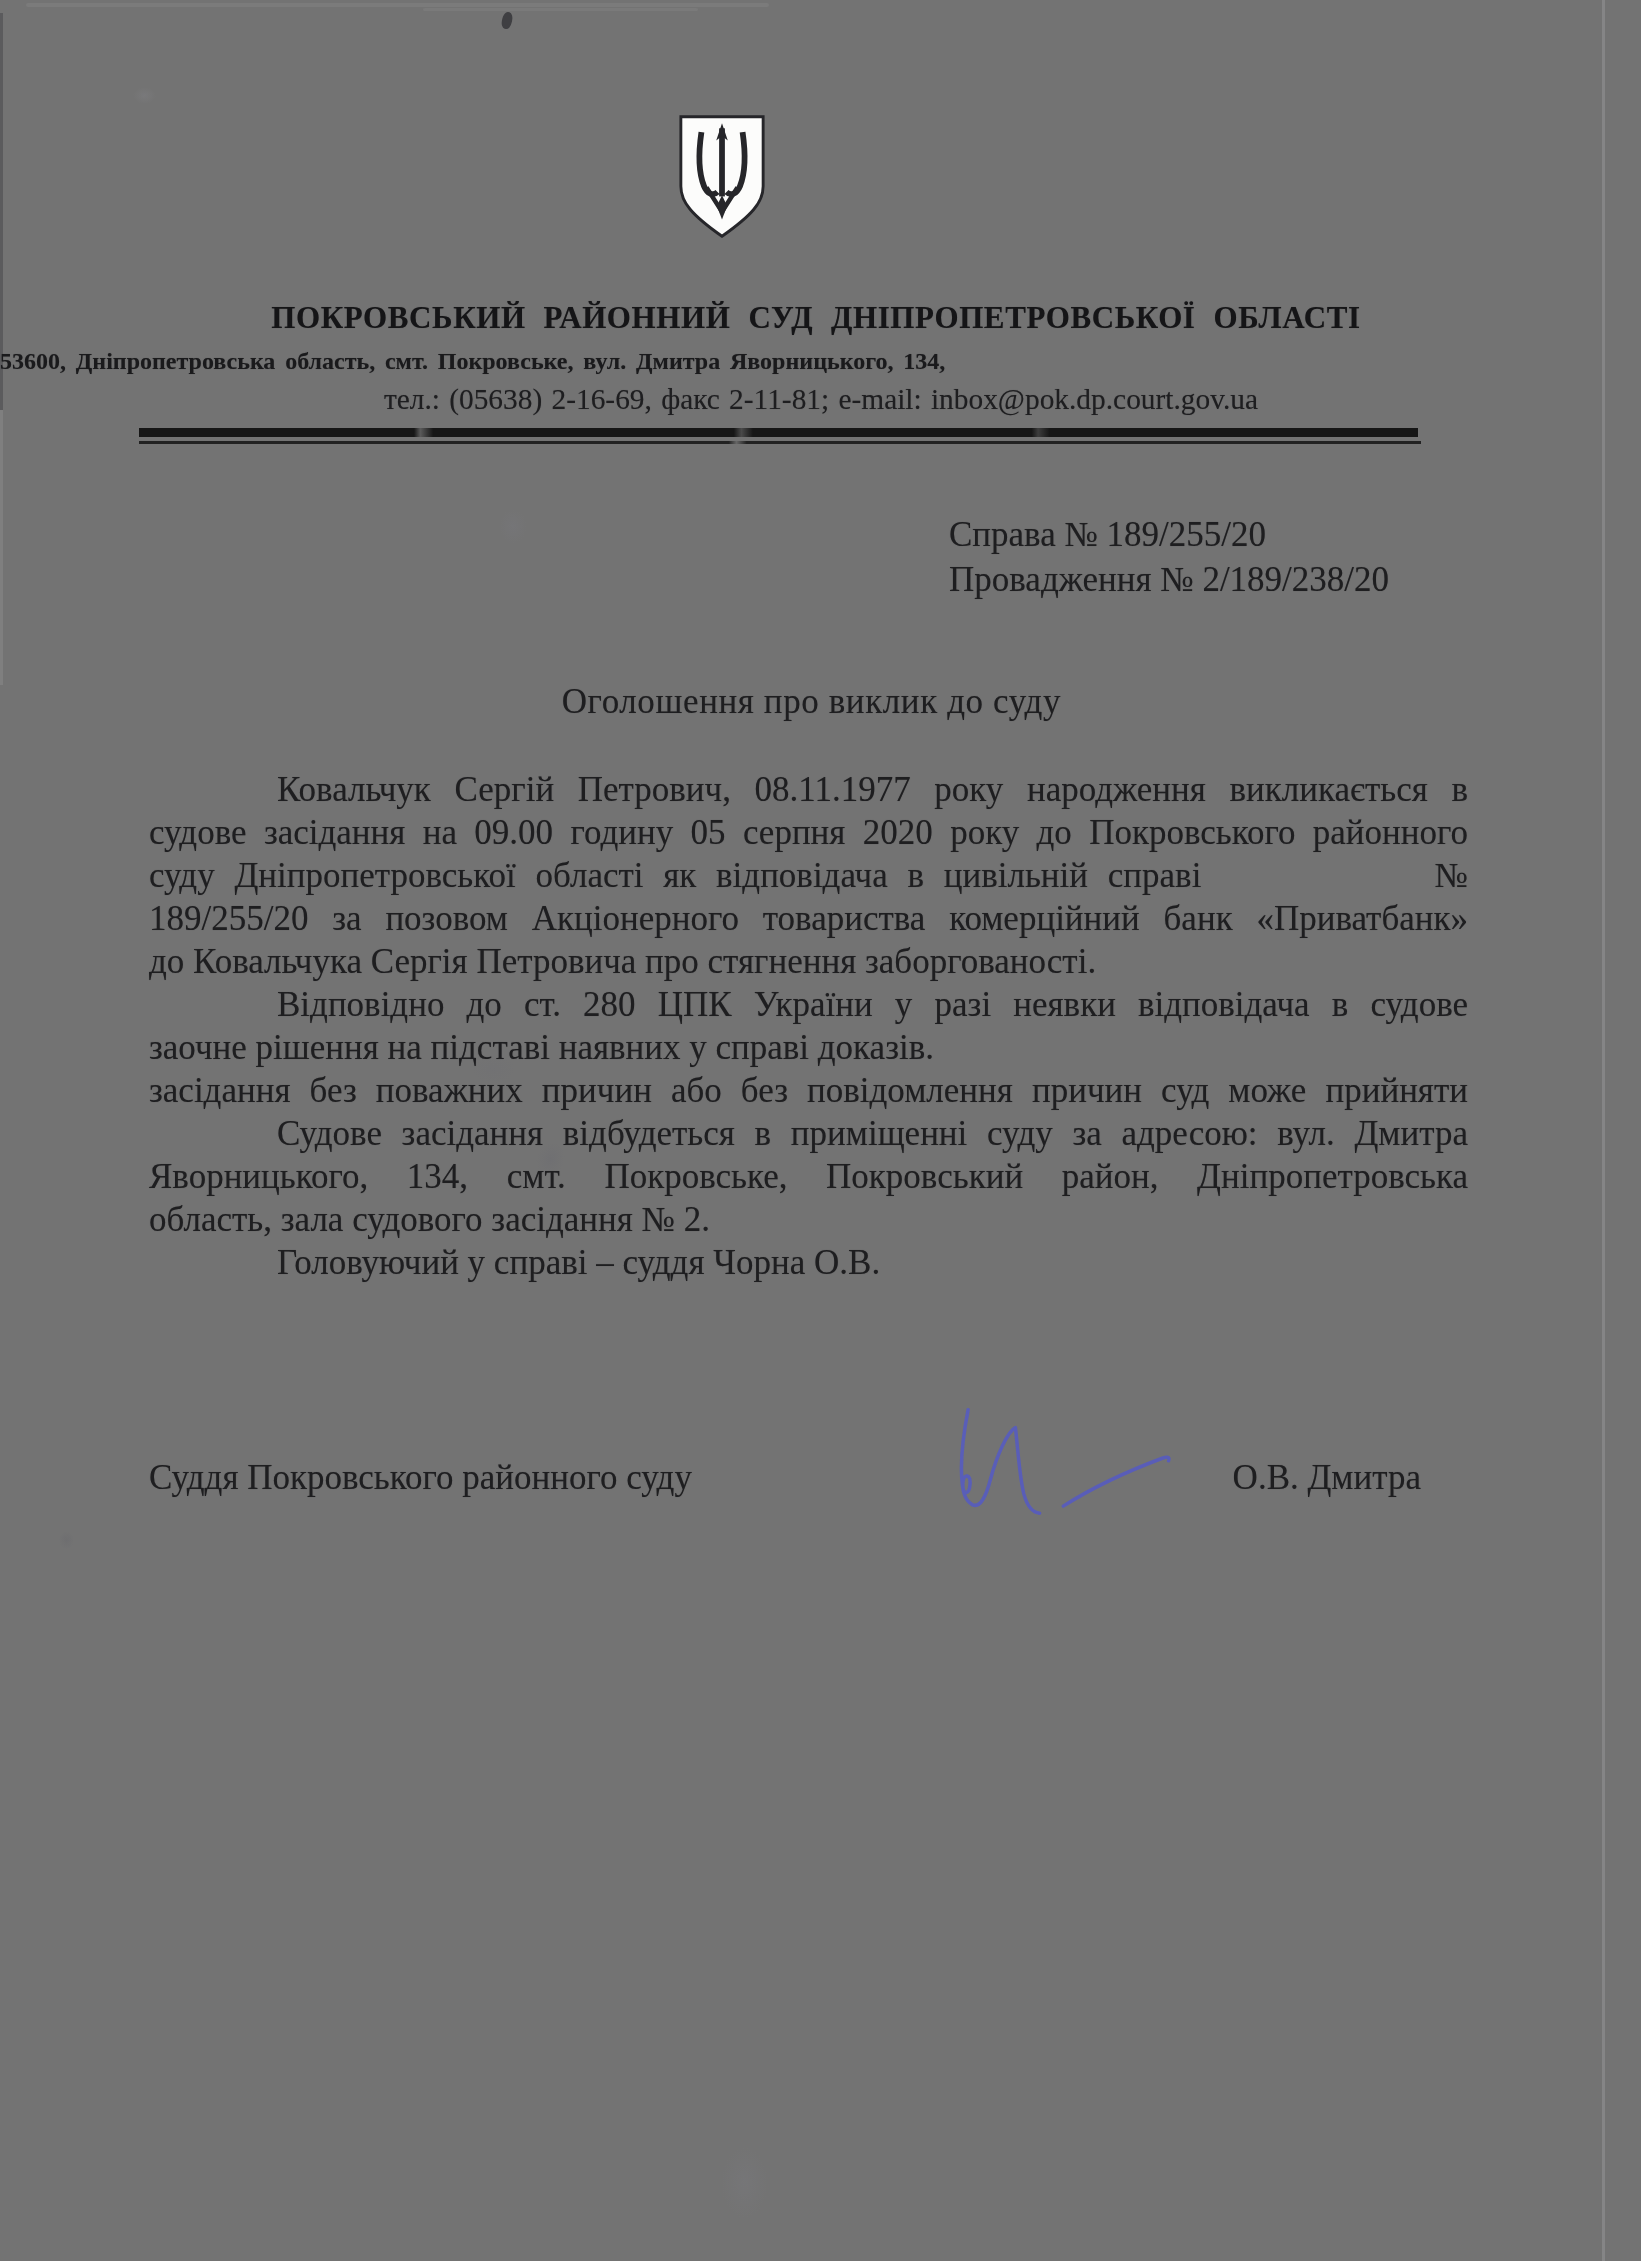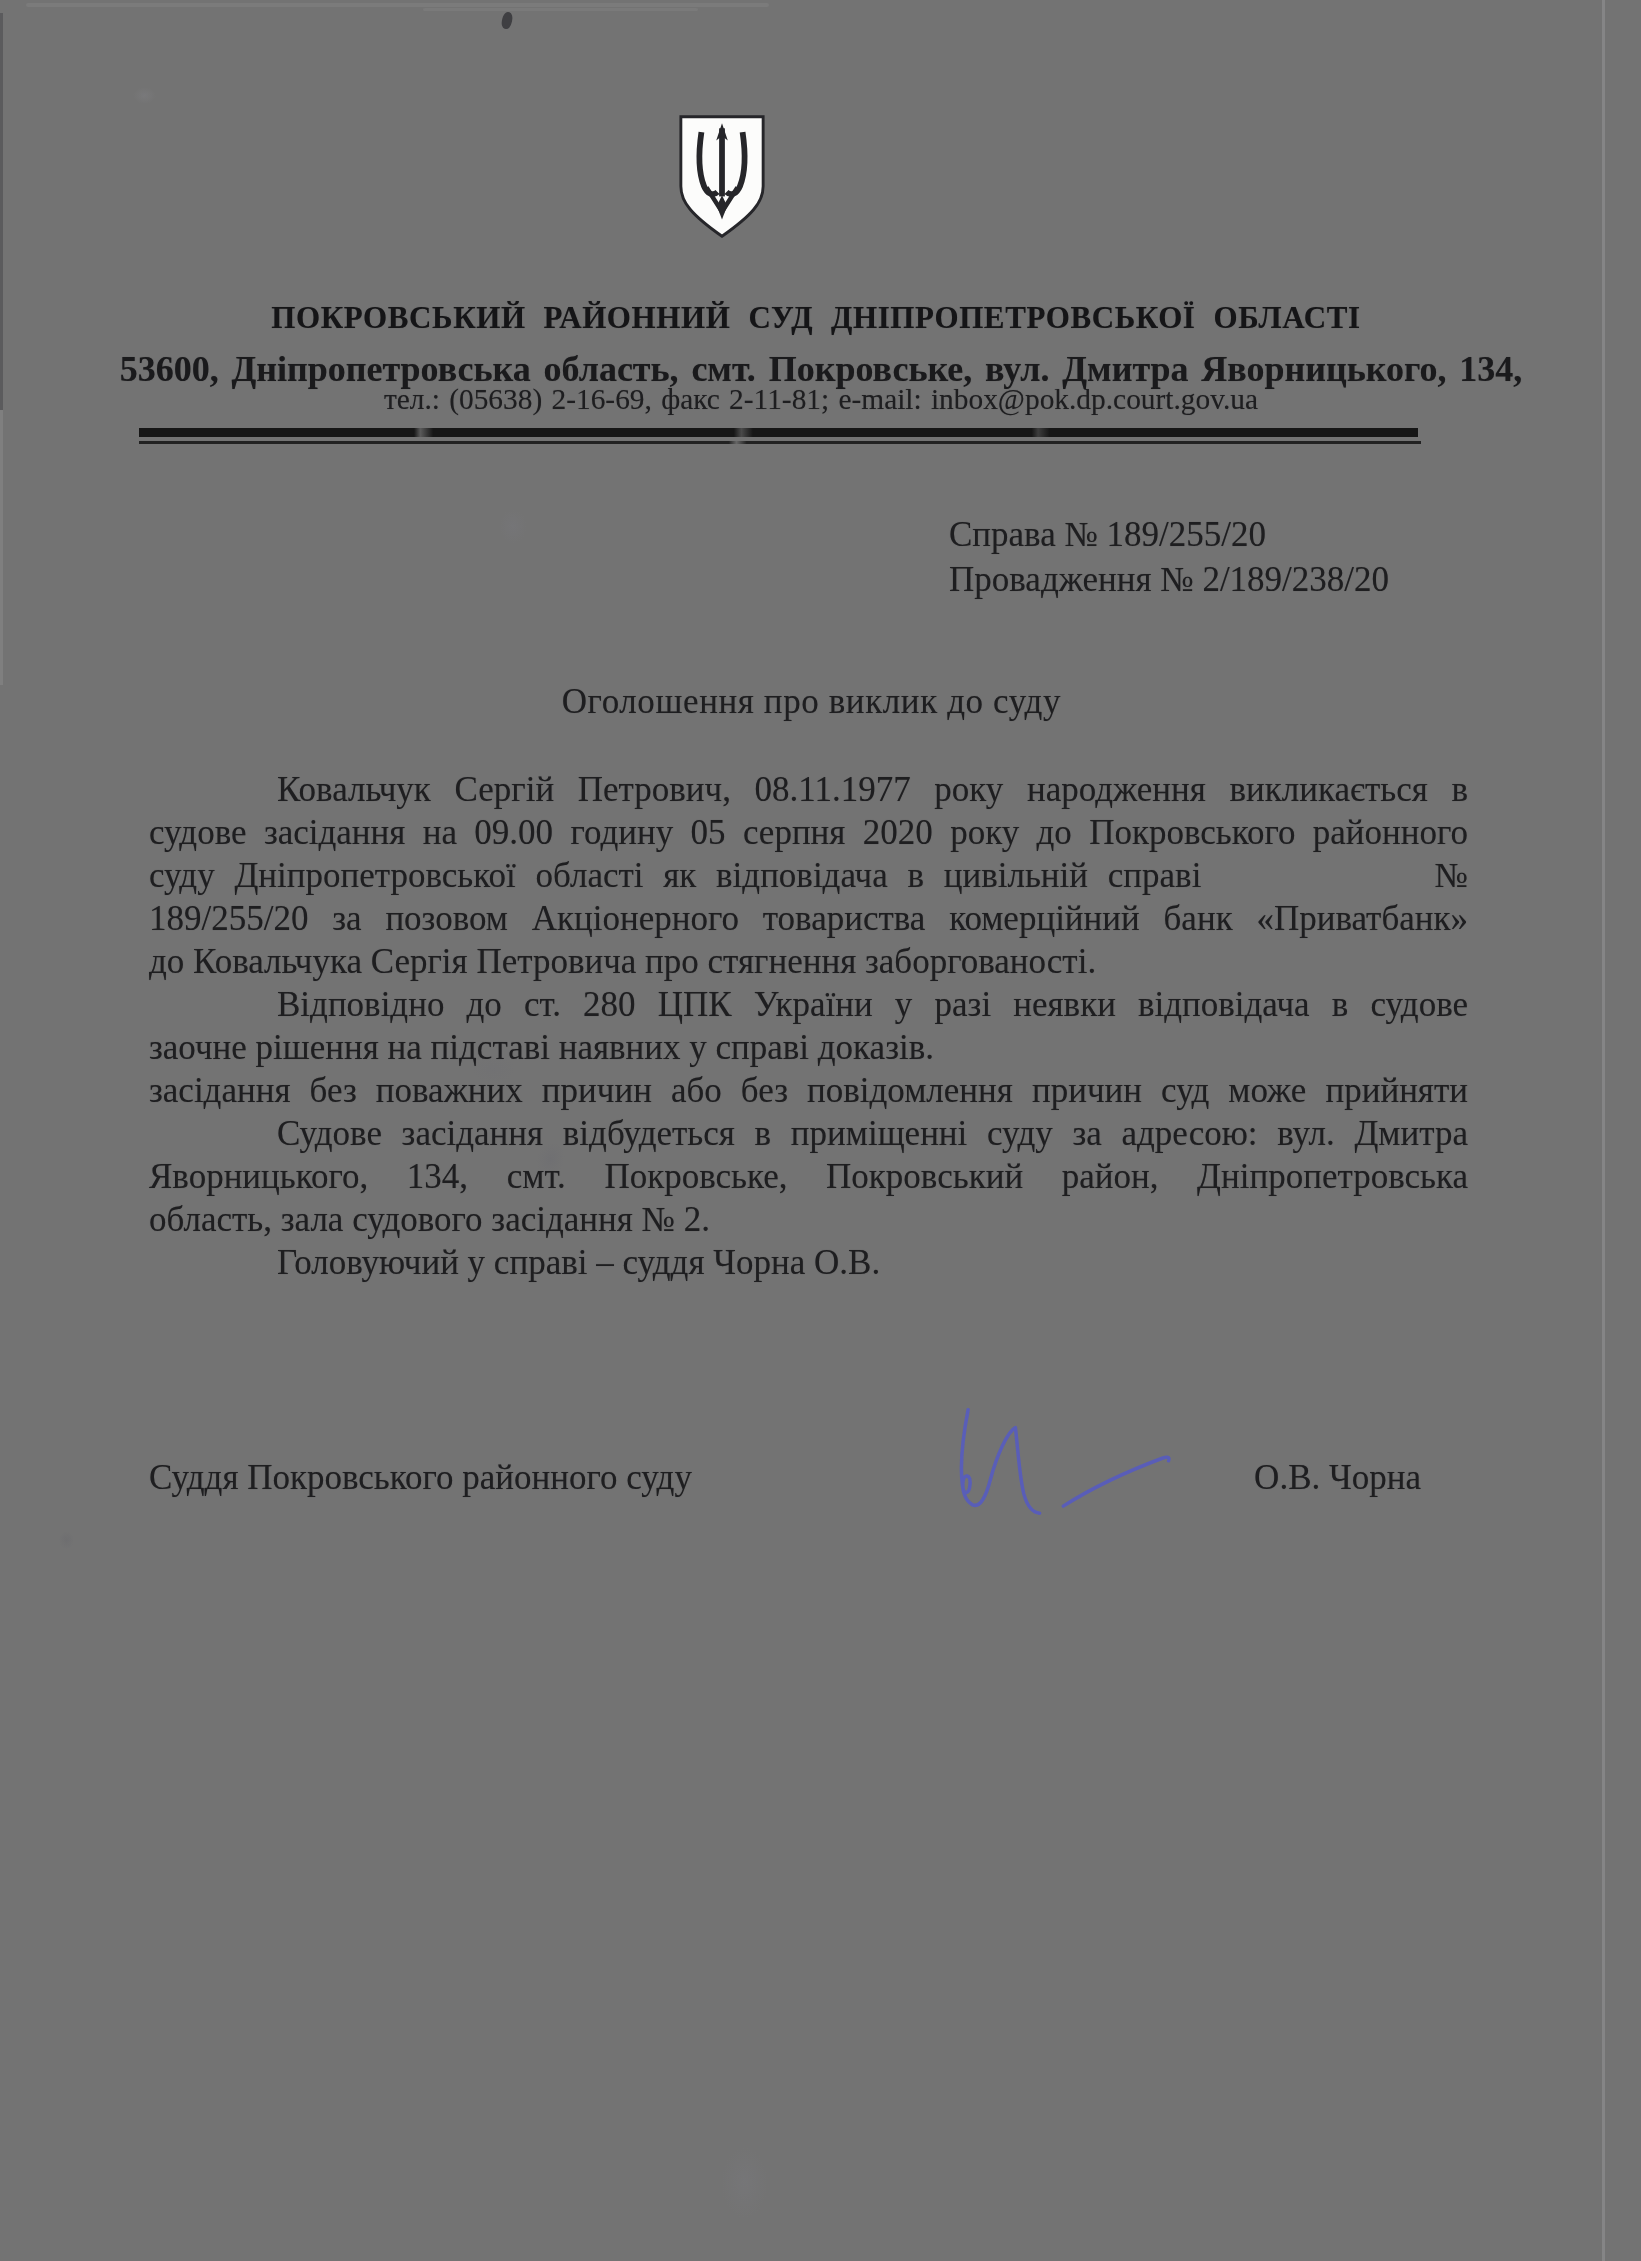--- a/index.html
+++ b/index.html
@@ -17,21 +17,21 @@
   
   .emblem{position:absolute;left:677px;top:114px;width:90px;height:125px;}
   .court-name{
     position:absolute;left:0;top:300px;width:100%;
     text-align:center;font-size:31px;font-weight:700;
     letter-spacing:0.6px;word-spacing:9.6px;color:#151517;
     transform:translateX(-5.1px);
   }
   .addr-line{
     position:absolute;left:0;top:348px;width:100%;
-    text-align:center;font-size:36px;font-weight:700;
+    text-align:left;font-size:24px;font-weight:700;
     word-spacing:3.8px;color:#1a1a1c;
   }
   .tel-line{
     position:absolute;left:0;top:383px;width:100%;
     text-align:center;font-size:29.4px;font-weight:400;word-spacing:1.9px;
   }
   .rule-thick{
     position:absolute;left:139px;top:428px;width:1279px;height:9px;
     background:linear-gradient(90deg,#161616 0%,#161616 21.5%,#5a5a5a 22%,#161616 23%,
       #161616 46.5%,#4a4a4a 47.1%,#161616 48%,#161616 69.8%,#3d3d3d 70.3%,#161616 71.2%,#161616 100%);
@@ -147,21 +147,21 @@
     <div class="ln">заочне рішення на підставі наявних у справі доказів.</div>
     <div class="ln j">засідання без поважних причин або без повідомлення причин суд може прийняти</div>
     <div class="ln j ind">Судове засідання відбудеться в приміщенні суду за адресою: вул. Дмитра</div>
     <div class="ln j">Яворницького, 134, смт. Покровське, Покровський район, Дніпропетровська</div>
     <div class="ln">область, зала судового засідання № 2.</div>
     <div class="ln ind">Головуючий у справі – суддя Чорна О.В.</div>
   </div>
 
   <div class="sig-row">
     <span class="txt">Суддя Покровського районного суду</span>
-    <span class="txt sig-right">О.В. Чорна</span>
+    <span class="txt sig-right">О.В. Дмитра</span>
   </div>
 
   <svg class="sig-svg" viewBox="0 0 420 260">
     <g fill="none" stroke="#575cbe" stroke-width="5.5" stroke-linecap="round" stroke-linejoin="round" opacity="0.92">
       <path d="M34 34 C27 70 21 120 25 152 C27 170 36 166 37 150
                C38 136 28 133 26 146 C24 162 30 177 41 183
                C53 188 62 170 69 143 C79 105 96 68 108 62
                C112 95 114 135 121 165 C126 184 134 195 146 196"></path>
       <path d="M183 185 C235 152 295 126 338 110 C346 107 350 108 348 114"></path>
     </g>

